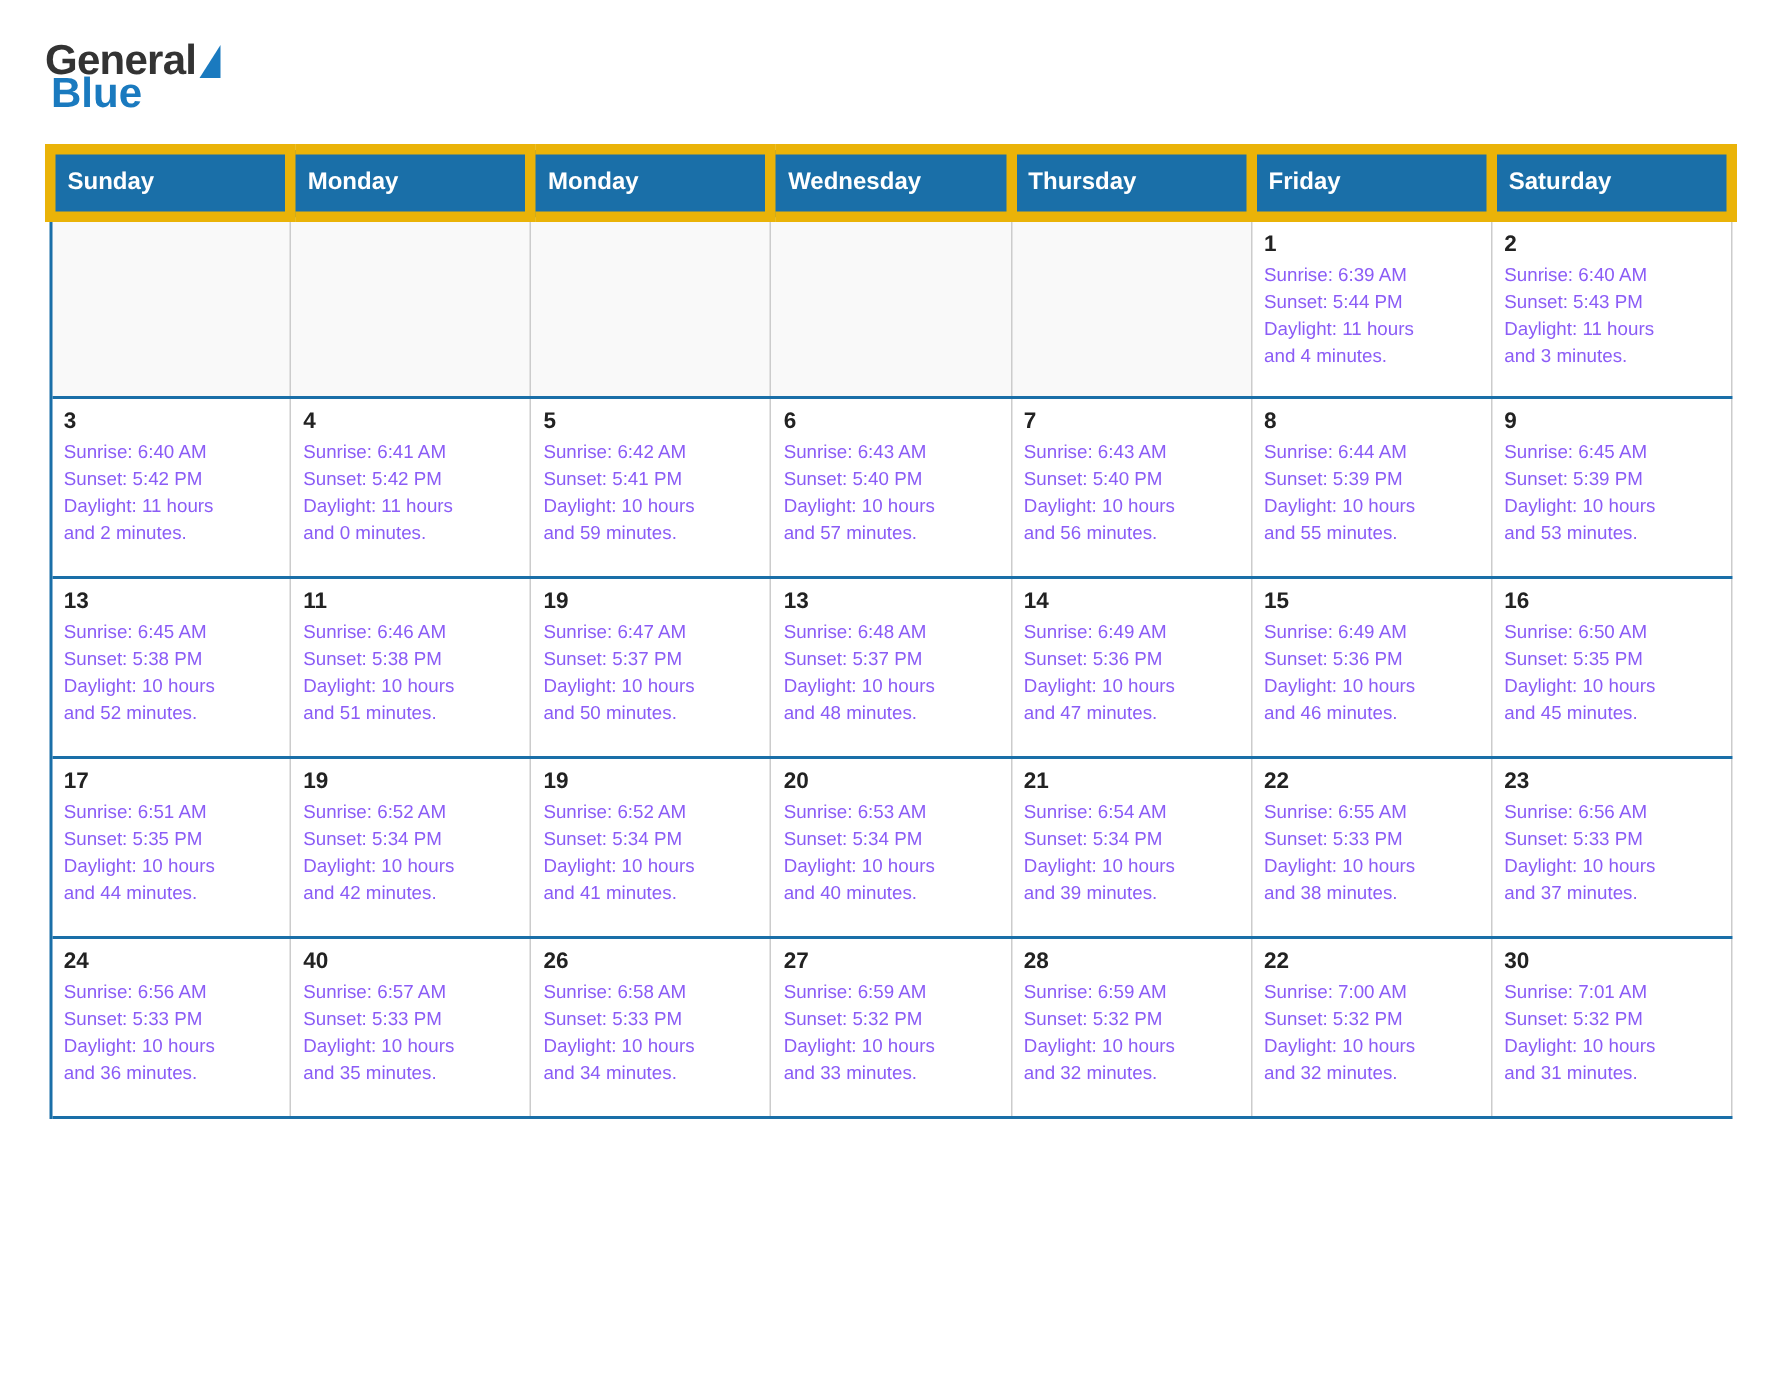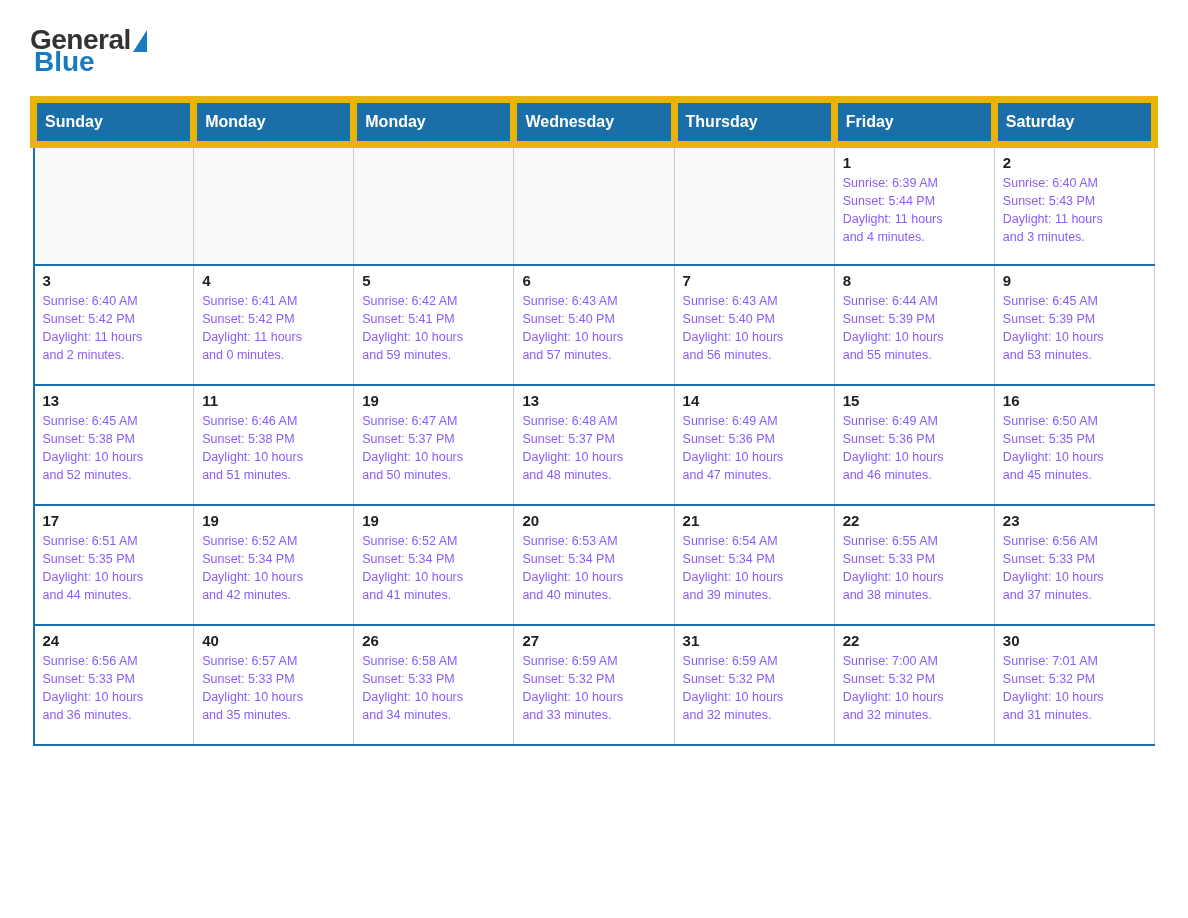--- a/index.html
+++ b/index.html
@@ -167,18 +167,18 @@
         <td><span class="day-num">20</span><span class="day-info">Sunrise: 6:53 AM<br>Sunset: 5:34 PM<br>Daylight: 10 hours<br>and 40 minutes.</span></td>
         <td><span class="day-num">21</span><span class="day-info">Sunrise: 6:54 AM<br>Sunset: 5:34 PM<br>Daylight: 10 hours<br>and 39 minutes.</span></td>
         <td><span class="day-num">22</span><span class="day-info">Sunrise: 6:55 AM<br>Sunset: 5:33 PM<br>Daylight: 10 hours<br>and 38 minutes.</span></td>
         <td><span class="day-num">23</span><span class="day-info">Sunrise: 6:56 AM<br>Sunset: 5:33 PM<br>Daylight: 10 hours<br>and 37 minutes.</span></td>
       </tr>
       <tr>
         <td><span class="day-num">24</span><span class="day-info">Sunrise: 6:56 AM<br>Sunset: 5:33 PM<br>Daylight: 10 hours<br>and 36 minutes.</span></td>
         <td><span class="day-num">40</span><span class="day-info">Sunrise: 6:57 AM<br>Sunset: 5:33 PM<br>Daylight: 10 hours<br>and 35 minutes.</span></td>
         <td><span class="day-num">26</span><span class="day-info">Sunrise: 6:58 AM<br>Sunset: 5:33 PM<br>Daylight: 10 hours<br>and 34 minutes.</span></td>
         <td><span class="day-num">27</span><span class="day-info">Sunrise: 6:59 AM<br>Sunset: 5:32 PM<br>Daylight: 10 hours<br>and 33 minutes.</span></td>
-        <td><span class="day-num">31</span><span class="day-info">Sunrise: 6:59 AM<br>Sunset: 5:32 PM<br>Daylight: 10 hours<br>and 32 minutes.</span></td>
+        <td><span class="day-num">28</span><span class="day-info">Sunrise: 6:59 AM<br>Sunset: 5:32 PM<br>Daylight: 10 hours<br>and 32 minutes.</span></td>
         <td><span class="day-num">22</span><span class="day-info">Sunrise: 7:00 AM<br>Sunset: 5:32 PM<br>Daylight: 10 hours<br>and 32 minutes.</span></td>
         <td><span class="day-num">30</span><span class="day-info">Sunrise: 7:01 AM<br>Sunset: 5:32 PM<br>Daylight: 10 hours<br>and 31 minutes.</span></td>
       </tr>
     </tbody>
 </table>
 
 </body></html>

